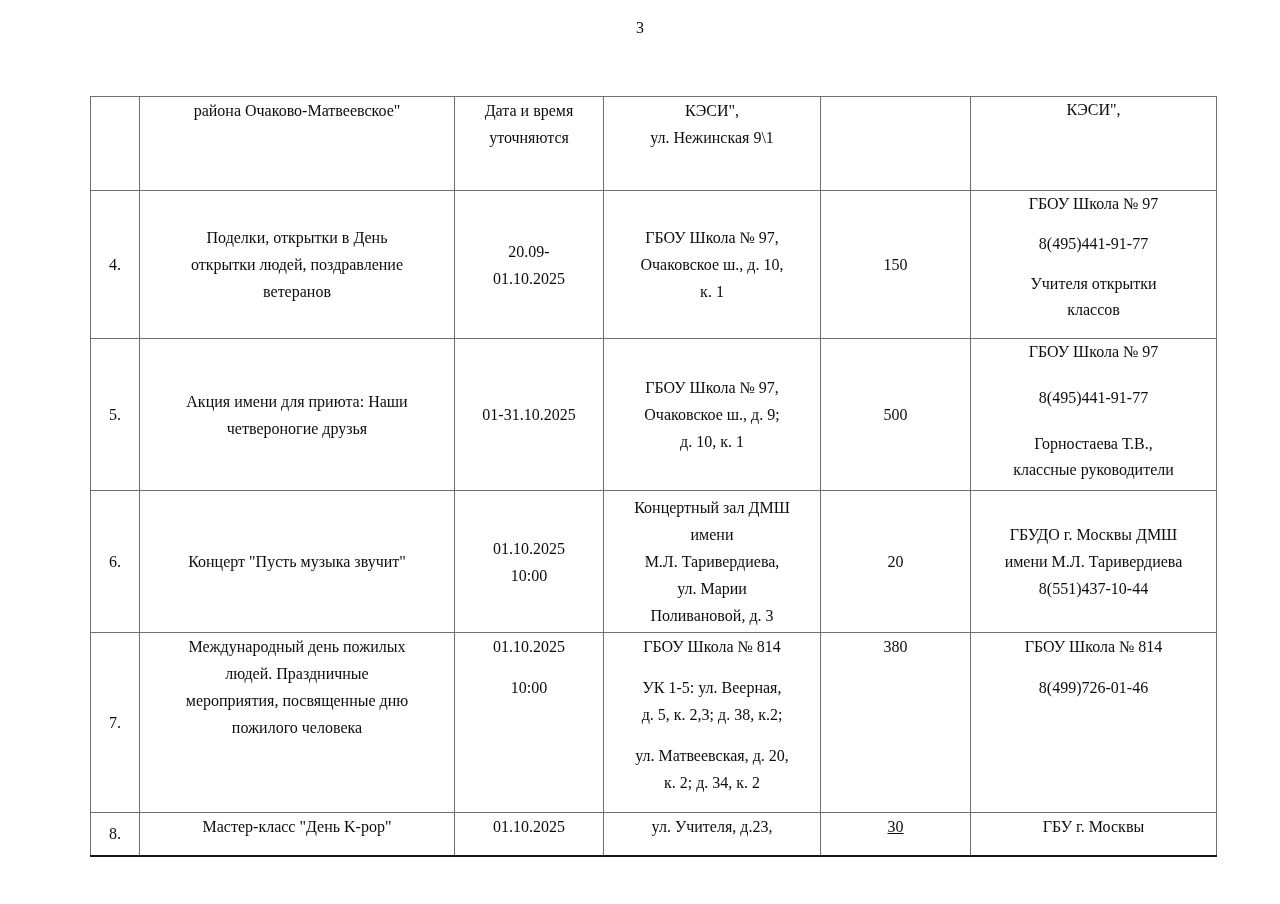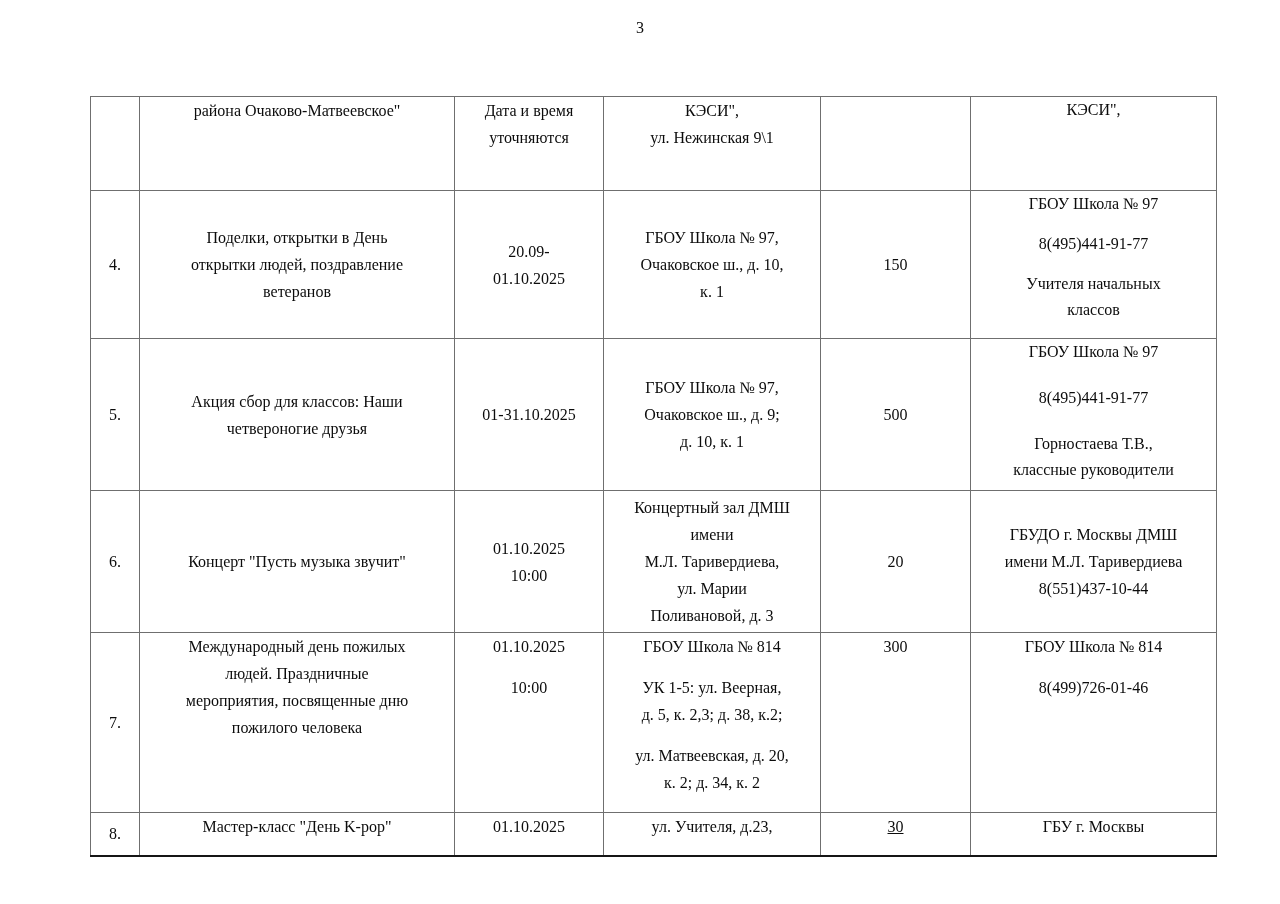--- a/index.html
+++ b/index.html
@@ -109,31 +109,31 @@
           <span class="ln">ГБОУ Школа № 97,</span>
           <span class="ln">Очаковское ш., д. 10,</span>
           <span class="ln">к. 1</span>
         </td>
         <td class="c-part">
             <span class="ln">150</span>
           </td>
         <td class="c-org vt pt4">
           <span class="ln">ГБОУ Школа № 97</span>
           <span class="ln gap">8(495)441-91-77</span>
-          <span class="ln gap">Учителя начальных</span>
+          <span class="ln gap">Учителя открытки</span>
           <span class="ln">классов</span>
         </td>
       </tr>
 
       <tr style="height:152px">
         <td class="c-num">
             <span class="ln">5.</span>
           </td>
         <td class="c-event">
-          <span class="ln">Акция сбор для классов: Наши</span>
+          <span class="ln">Акция имени для приюта: Наши</span>
           <span class="ln">четвероногие друзья</span>
         </td>
         <td class="c-date">
           <span class="ln">01-31.10.2025</span>
         </td>
         <td class="c-loc">
           <span class="ln">ГБОУ Школа № 97,</span>
           <span class="ln">Очаковское ш., д. 9;</span>
           <span class="ln">д. 10, к. 1</span>
         </td>
@@ -191,21 +191,21 @@
           <span class="ln gap">10:00</span>
         </td>
         <td class="c-loc vt pt2">
           <span class="ln">ГБОУ Школа № 814</span>
           <span class="ln gap">УК 1-5: ул. Веерная,</span>
           <span class="ln">д. 5, к. 2,3; д. 38, к.2;</span>
           <span class="ln gap">ул. Матвеевская, д. 20,</span>
           <span class="ln">к. 2; д. 34, к. 2</span>
         </td>
         <td class="c-part vt pt2">
-            <span class="ln">300</span>
+            <span class="ln">380</span>
           </td>
         <td class="c-org centered vt pt2">
           <span class="ln">ГБОУ Школа № 814</span>
           <span class="ln gap">8(499)726-01-46</span>
         </td>
       </tr>
 
       <tr style="height:43px" class="r-last">
         <td class="c-num">
             <span class="ln">8.</span>

